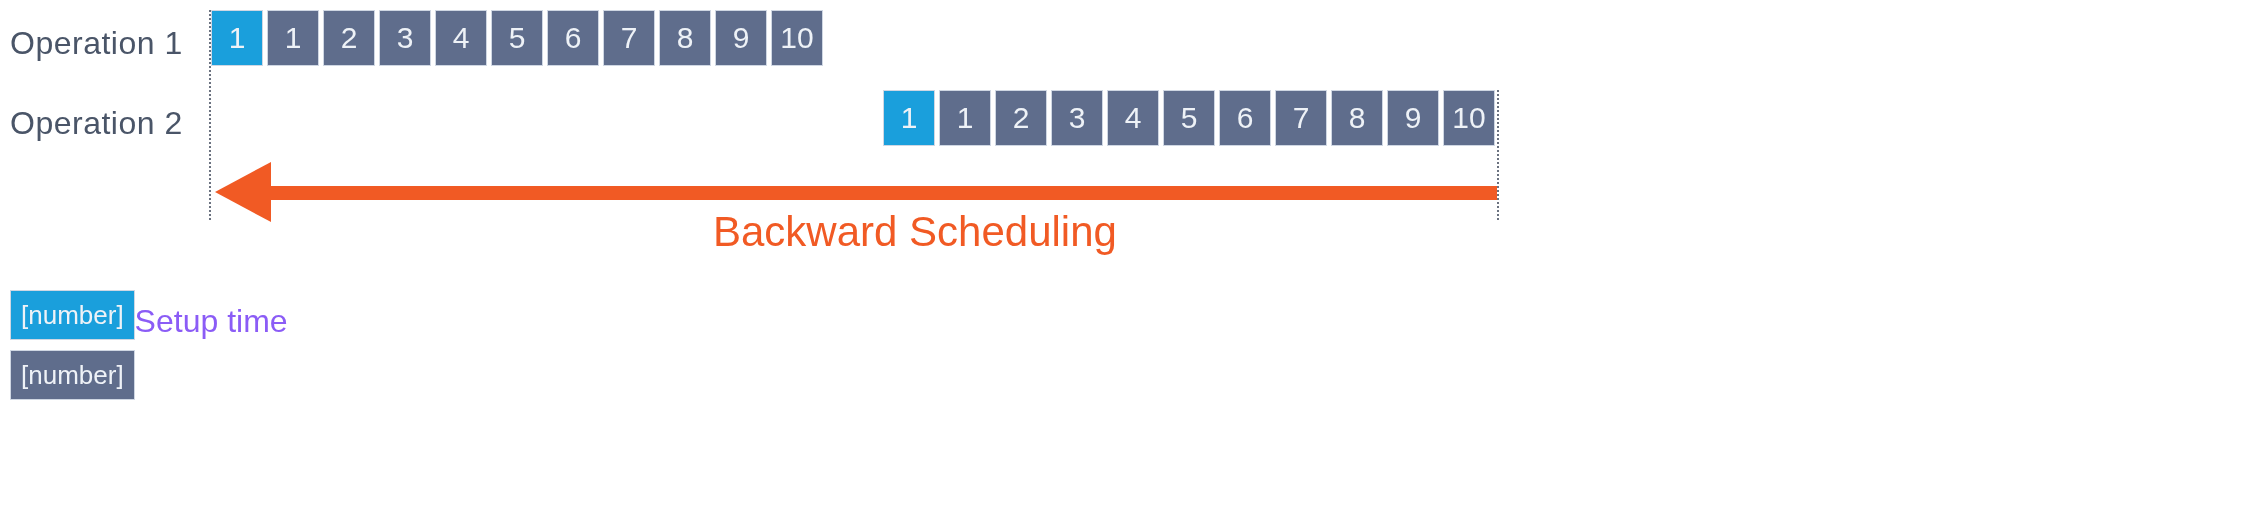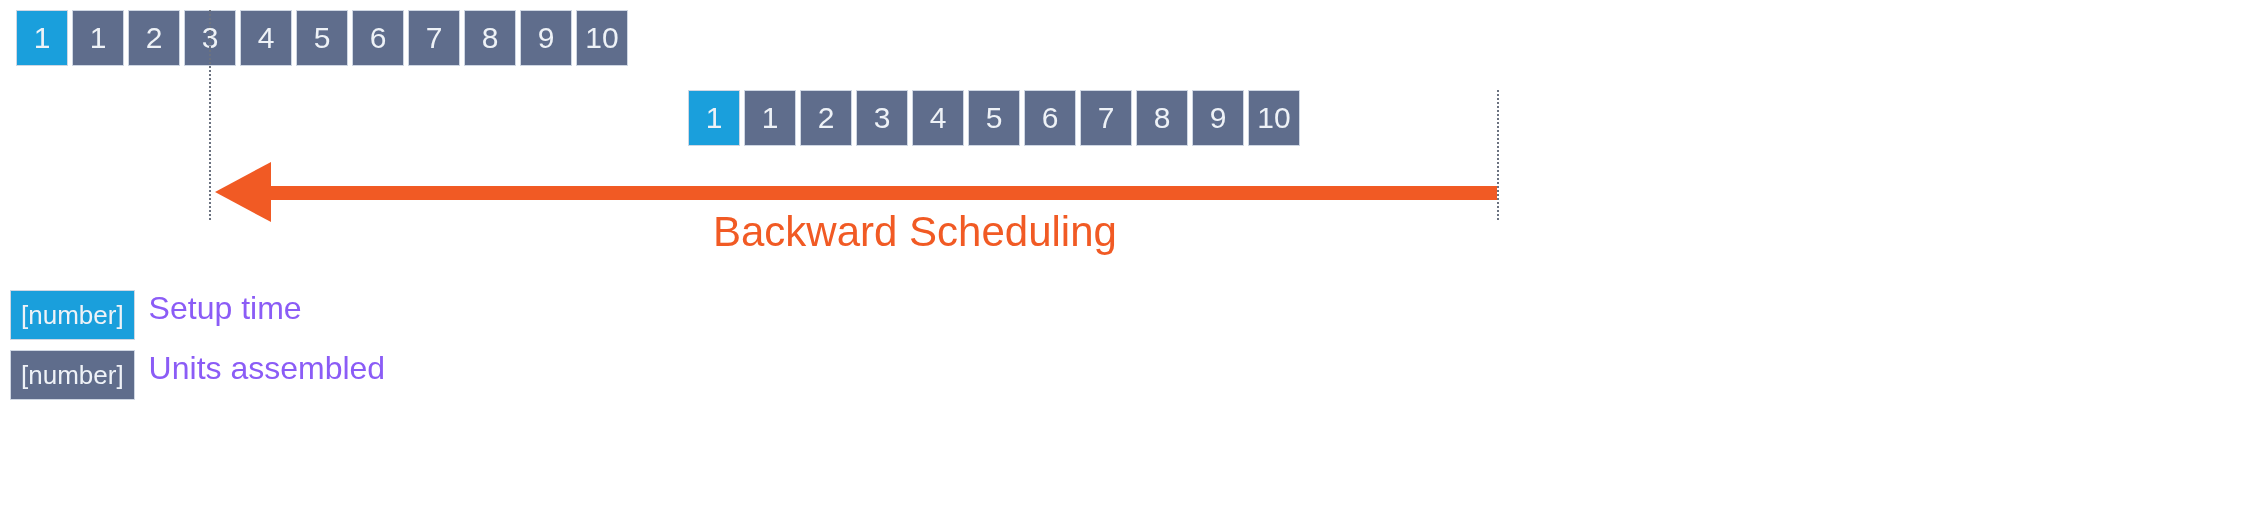--- a/index.html
+++ b/index.html
@@ -76,22 +76,21 @@
     position: absolute;
     top: 38px;
     font-size: 42px;
     color: #f15a24;
   }
   .legend {
     margin-top: 40px;
   }
   .legend-row {
     display: flex;
-    align-items: flex-start;
-    gap: 14px;
+    align-items: flex-end;
     margin-bottom: 10px;
   }
   .legend-box {
     height: 50px;
     padding: 0 10px;
     display: flex;
     align-items: center;
     justify-content: center;
     color: #eef2f7;
     font-size: 26px;
@@ -105,38 +104,40 @@
   }
   .guide-vert {
     position: absolute;
     border-left: 2px dotted #6b7280;
   }
 </style>
 </head>
 <body>
 
 <div class="row">
+  <div class="row-label">Operation 1</div>
   <div class="timeline">
     <div class="blocks" id="blocks-0" style="left: 6px;">
         <div class="cell setup">1</div>
         <div class="cell unit">1</div>
         <div class="cell unit">2</div>
         <div class="cell unit">3</div>
         <div class="cell unit">4</div>
         <div class="cell unit">5</div>
         <div class="cell unit">6</div>
         <div class="cell unit">7</div>
         <div class="cell unit">8</div>
         <div class="cell unit">9</div>
         <div class="cell unit">10</div>
       </div>
   </div>
 </div>
 
 <div class="row">
+  <div class="row-label">Operation 2</div>
   <div class="timeline">
     <div class="blocks" id="blocks-1" style="left: 678px;">
         <div class="cell setup">1</div>
         <div class="cell unit">1</div>
         <div class="cell unit">2</div>
         <div class="cell unit">3</div>
         <div class="cell unit">4</div>
         <div class="cell unit">5</div>
         <div class="cell unit">6</div>
         <div class="cell unit">7</div>
@@ -158,15 +159,14 @@
   </div>
 </div>
 
 <div class="legend">
   <div class="legend-row">
     <div class="legend-box setup">[number]</div>
     <div class="legend-text">Setup time</div>
   </div>
   <div class="legend-row">
     <div class="legend-box unit">[number]</div>
-    <div class="legend-text">Units assembled</div>
   </div>
 </div>
 
 </body></html>

